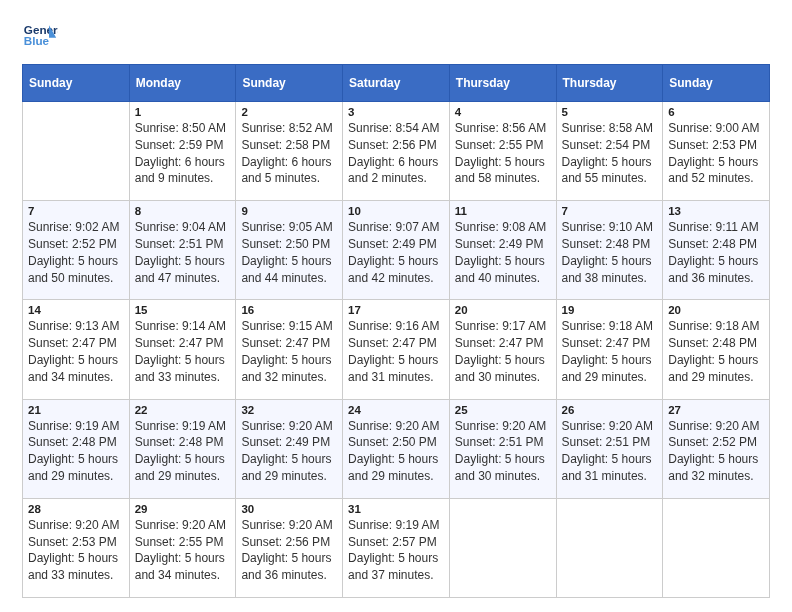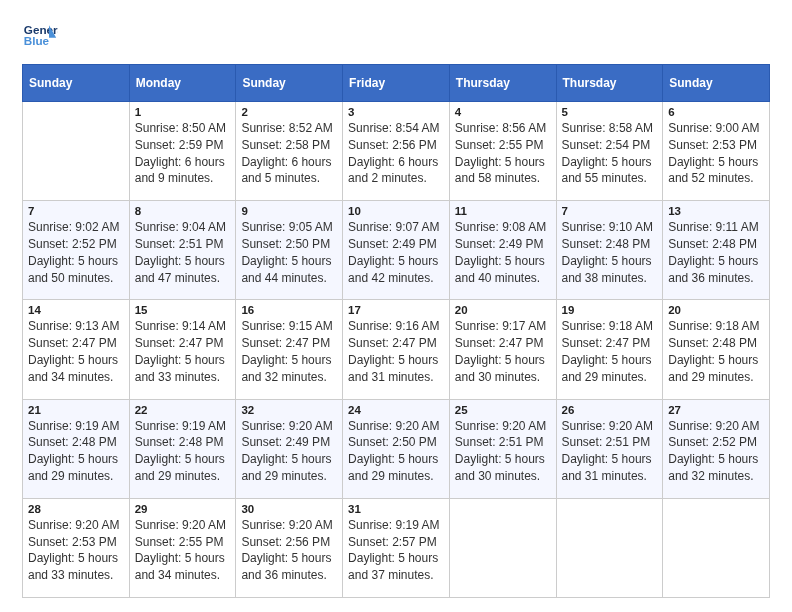--- a/index.html
+++ b/index.html
@@ -107,21 +107,21 @@
       <div class="location"></div>
     </div>
   </div>
 
   <table class="calendar">
     <thead>
       <tr id="header-row">
           <th>Sunday</th>
           <th>Monday</th>
           <th>Sunday</th>
-          <th>Friday</th>
+          <th>Saturday</th>
           <th>Thursday</th>
           <th>Thursday</th>
           <th>Sunday</th>
         </tr>
     </thead>
     <tbody id="calendar-body">
         <tr class="week-row">
           <td class="empty-cell"></td>
           <td>
             <span class="day-num">1</span>

